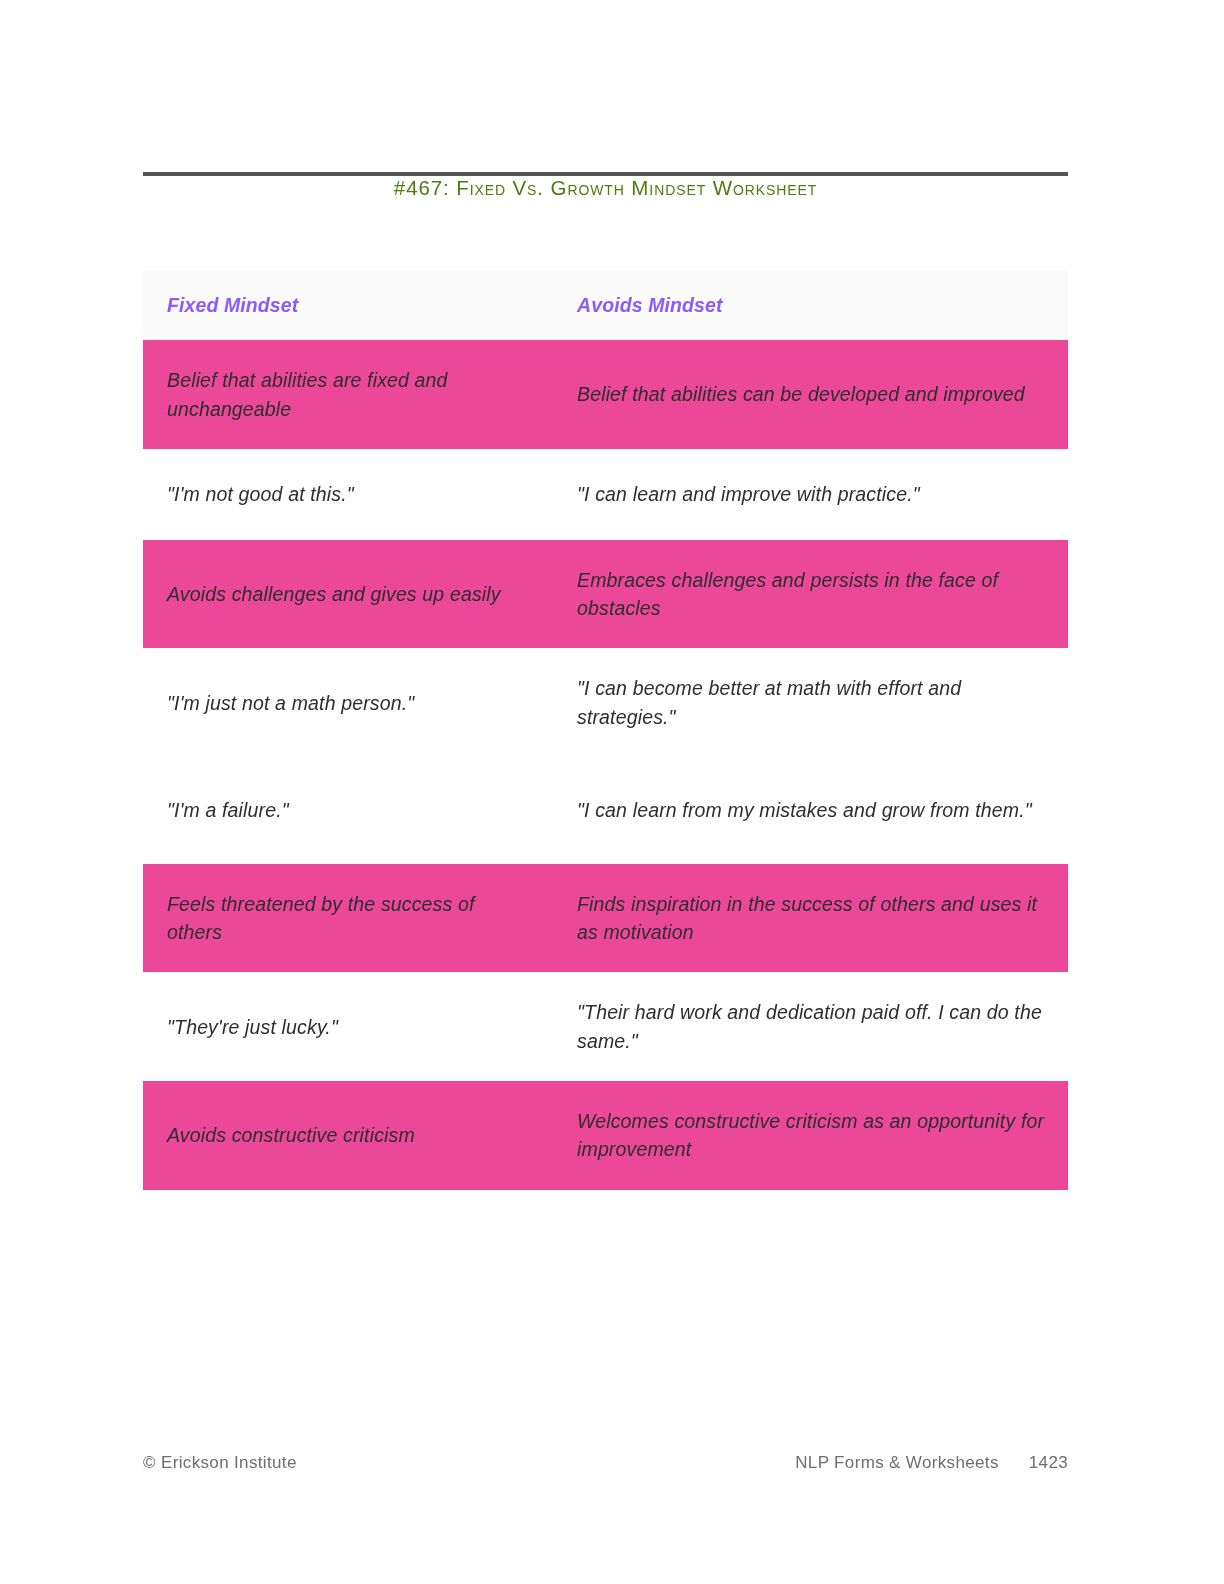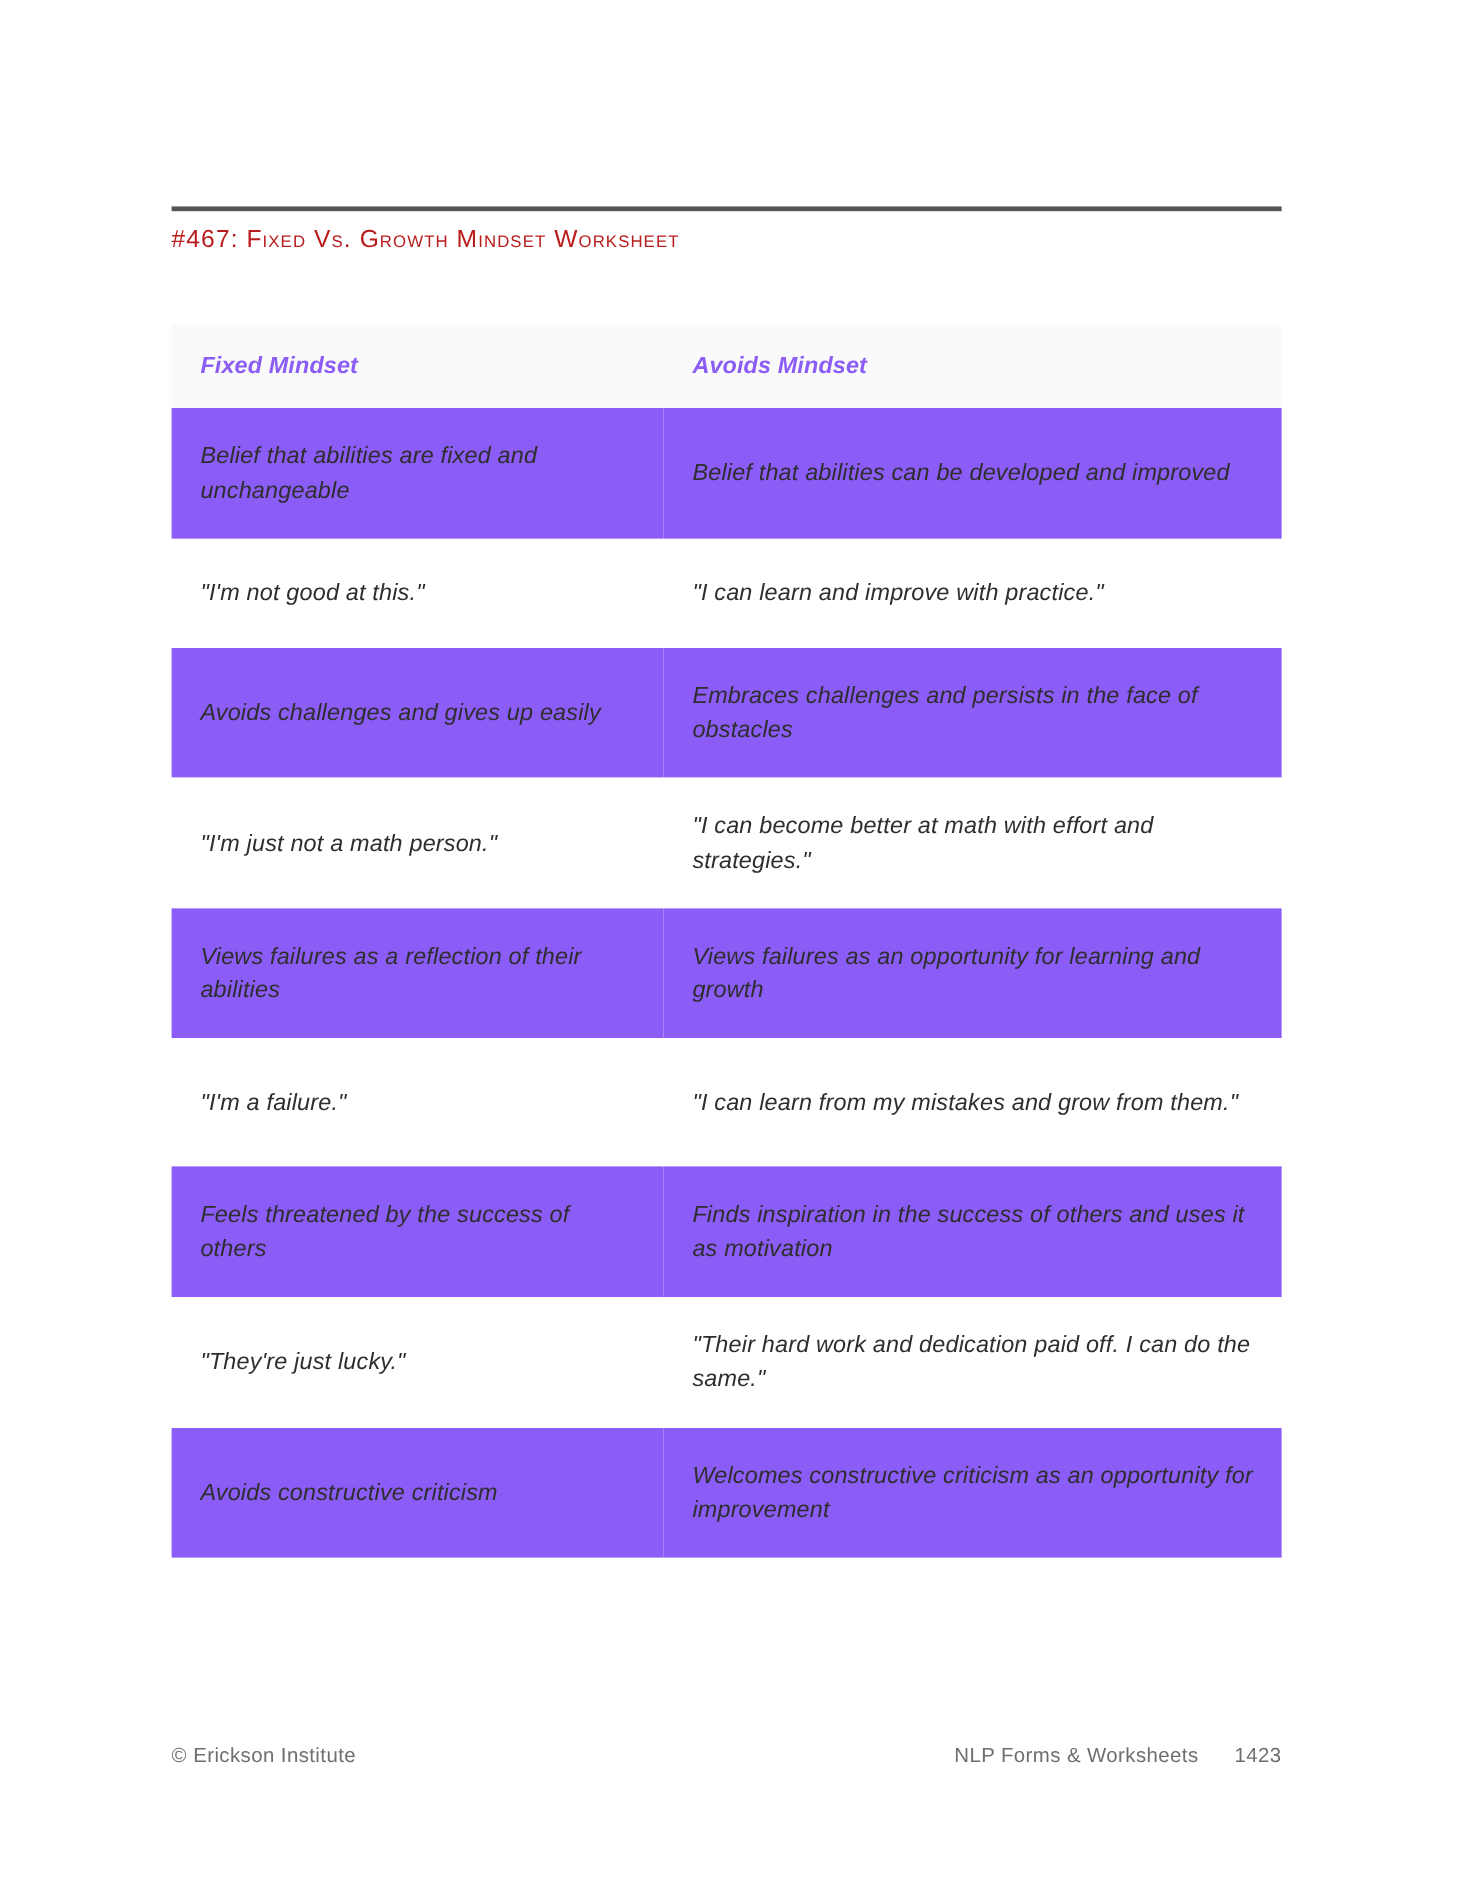--- a/index.html
+++ b/index.html
@@ -28,28 +28,28 @@
     left: 143px;
     top: 172px;
     width: 925px;
   }
   .header-rule {
     width: 100%;
     height: 4px;
     background: #555555;
   }
   .doc-title {
-    margin-top: 12px;
     font-family: "Liberation Sans", sans-serif;
     font-size: 20.5px;
     font-weight: 400;
     font-variant: small-caps;
     letter-spacing: 0.9px;
-    color: #b91c1c;
+    color: #4d7c0f;
     white-space: nowrap;
+    text-align: center;
   }
 
   
   .table {
     position: absolute;
     left: 143px;
     top: 271px;
     width: 925px;
     border-collapse: collapse;
   }
@@ -76,21 +76,21 @@
     color: #8b5cf6;
     letter-spacing: 0.1px;
     line-height: 1.3;
   }
 
   .drow td {
     vertical-align: middle;
     padding: 26px 22px 26px 24px;
     box-sizing: border-box;
   }
-  .drow.shade { background: #8b5cf6; }
+  .drow.shade { background: #ec4899; }
   .drow.plain { background: #ffffff; }
 
   .cell-text {
     font-size: 19.5px;
     font-style: italic;
     font-weight: 400;
     color: #2e2e2e;
     line-height: 1.45;
     letter-spacing: 0.15px;
   }
@@ -174,28 +174,20 @@
 
         <tr class="drow plain two-line">
           <td>
             <span class="cell-text">"I'm just not a math person."</span>
           </td>
           <td>
             <span class="cell-text">"I can become better at math with effort and strategies."</span>
           </td>
         </tr>
 
-        <tr class="drow shade two-line">
-          <td>
-            <span class="cell-text">Views failures as a reflection of their abilities</span>
-          </td>
-          <td>
-            <span class="cell-text">Views failures as an opportunity for learning and growth</span>
-          </td>
-        </tr>
 
         <tr class="drow plain two-line">
           <td>
             <span class="cell-text">"I'm a failure."</span>
           </td>
           <td>
             <span class="cell-text">"I can learn from my mistakes and grow from them."</span>
           </td>
         </tr>
 

